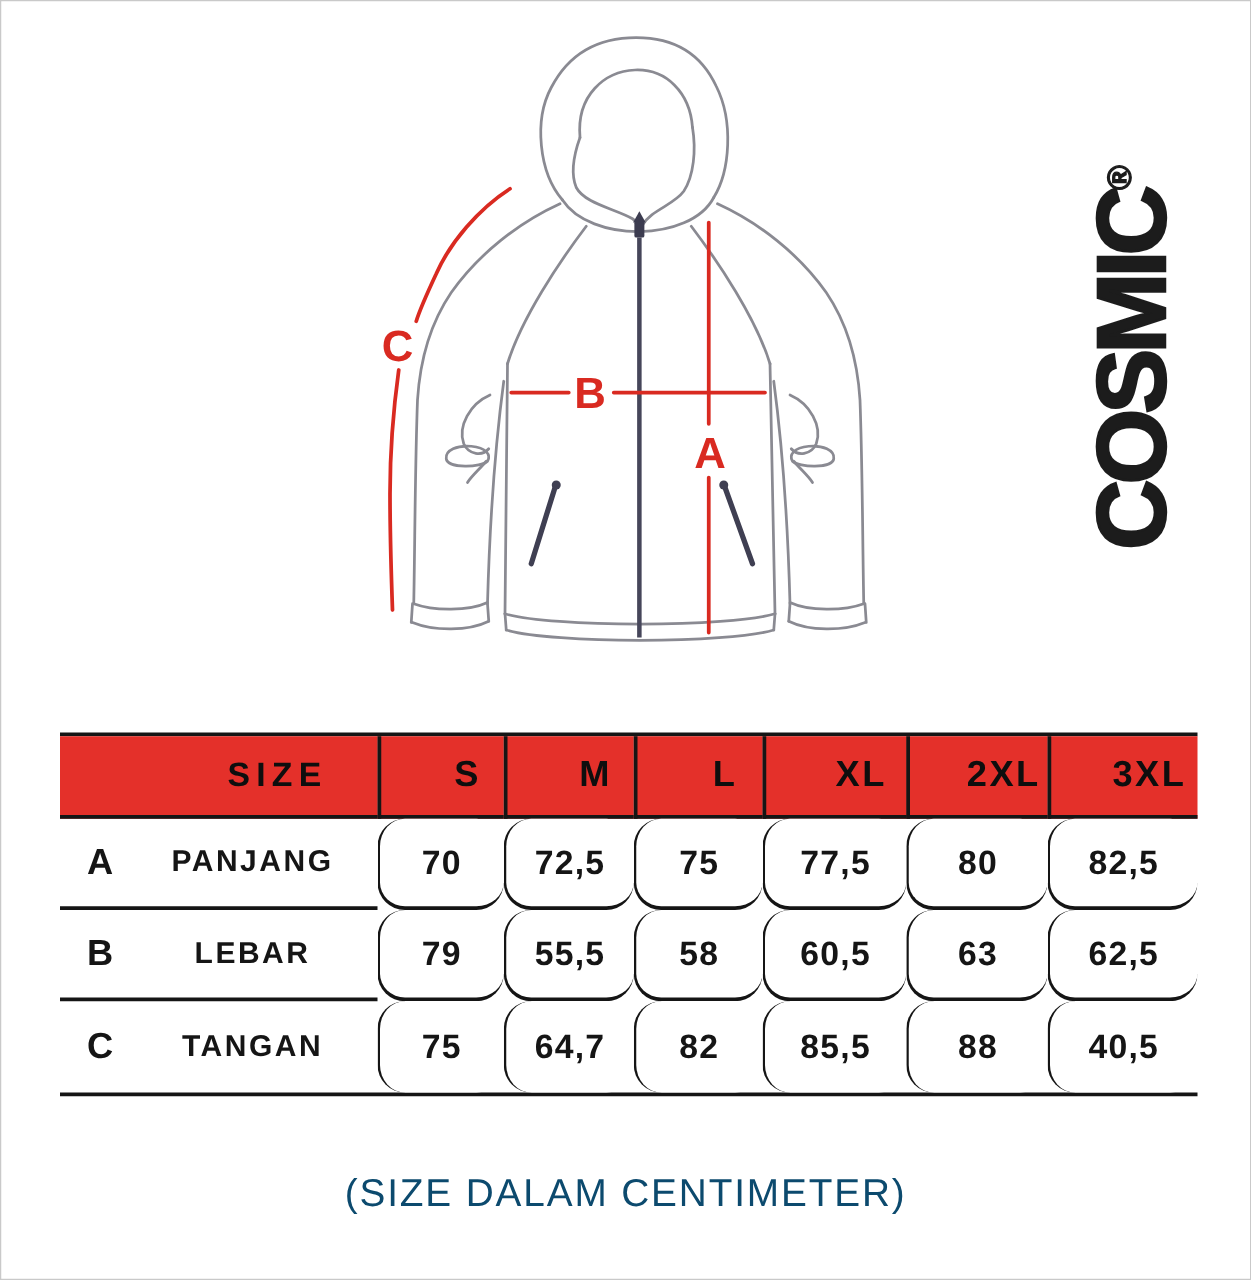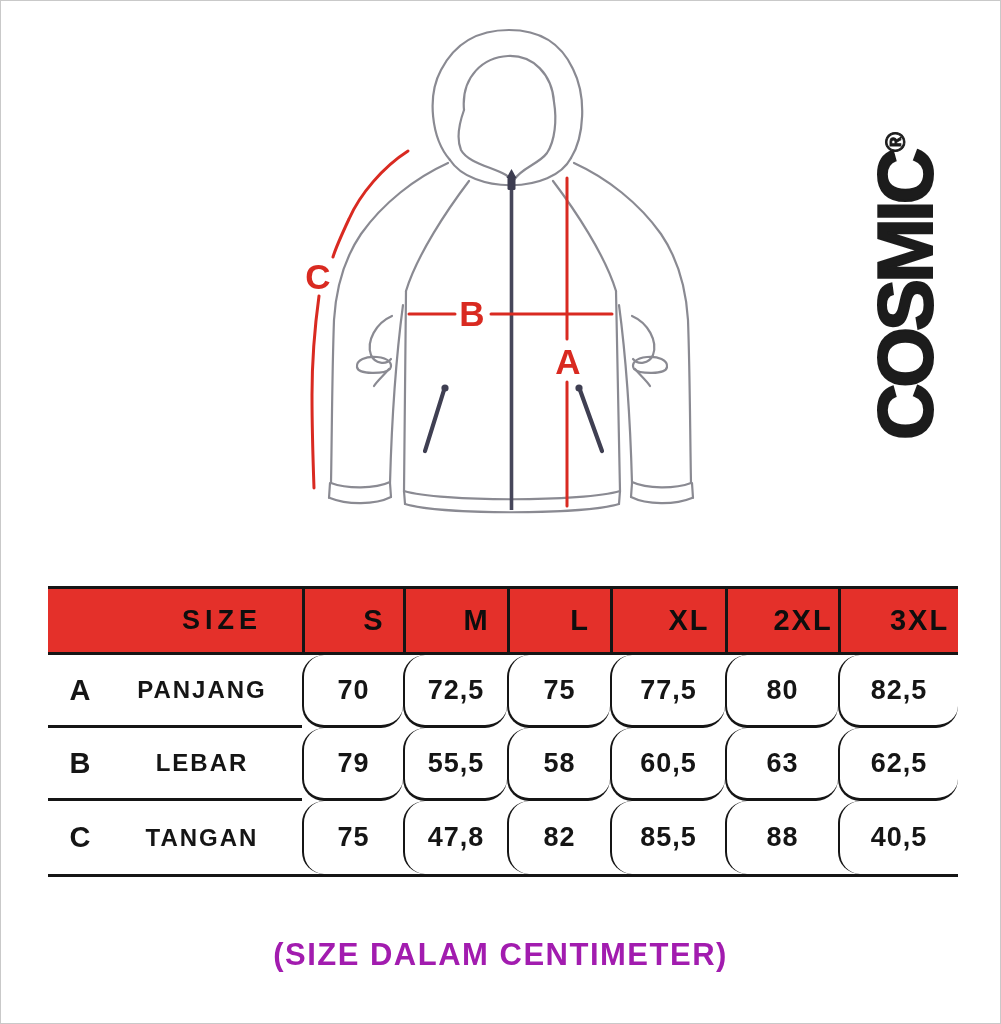--- a/index.html
+++ b/index.html
@@ -46,21 +46,21 @@
   .t-val.vline{border-left-width:2px;}
   .rowline{border-bottom:3px solid #151515;}
   .t-val{font-weight:bold;font-size:27px;letter-spacing:1px;background:#fff;border-radius:22px;}
   .lab{display:flex;align-items:center;justify-content:flex-start;}
   .lab .letter{width:64px;text-align:center;font-weight:bold;font-size:29px;}
   .lab .name{flex:1;text-align:center;font-weight:bold;font-size:24px;letter-spacing:2px;padding-right:10px;}
   .t-head .size-word{flex:1;text-align:center;font-size:27px;letter-spacing:5px;padding-right:10px;}
   
   .caption{
     position:absolute;left:0;top:937px;width:100%;text-align:center;
-    font-weight:bold;font-size:31px;letter-spacing:1.5px;color:#a21caf;
+    font-weight:normal;font-size:31px;letter-spacing:1.5px;color:#0c4a6e;
   }
 </style>
 </head>
 <body>
 
 <div class="frame"></div>
 
 <svg class="diagram-svg" width="1001" height="1024" viewBox="0 0 1001 1024">
   <g>
 
@@ -156,20 +156,20 @@
   <div class="cell t-val vline rowline">58</div>
   <div class="cell t-val vline rowline">60,5</div>
   <div class="cell t-val vline rowline">63</div>
   <div class="cell t-val vline rowline">62,5</div>
 
   <div class="cell lab">
     <span class="letter">C</span>
     <span class="name">TANGAN</span>
   </div>
   <div class="cell t-val vline">75</div>
-  <div class="cell t-val vline">47,8</div>
+  <div class="cell t-val vline">64,7</div>
   <div class="cell t-val vline">82</div>
   <div class="cell t-val vline">85,5</div>
   <div class="cell t-val vline">88</div>
   <div class="cell t-val vline">40,5</div>
 </div>
 
 <div class="caption">(SIZE DALAM CENTIMETER)</div>
 
 </body></html>

